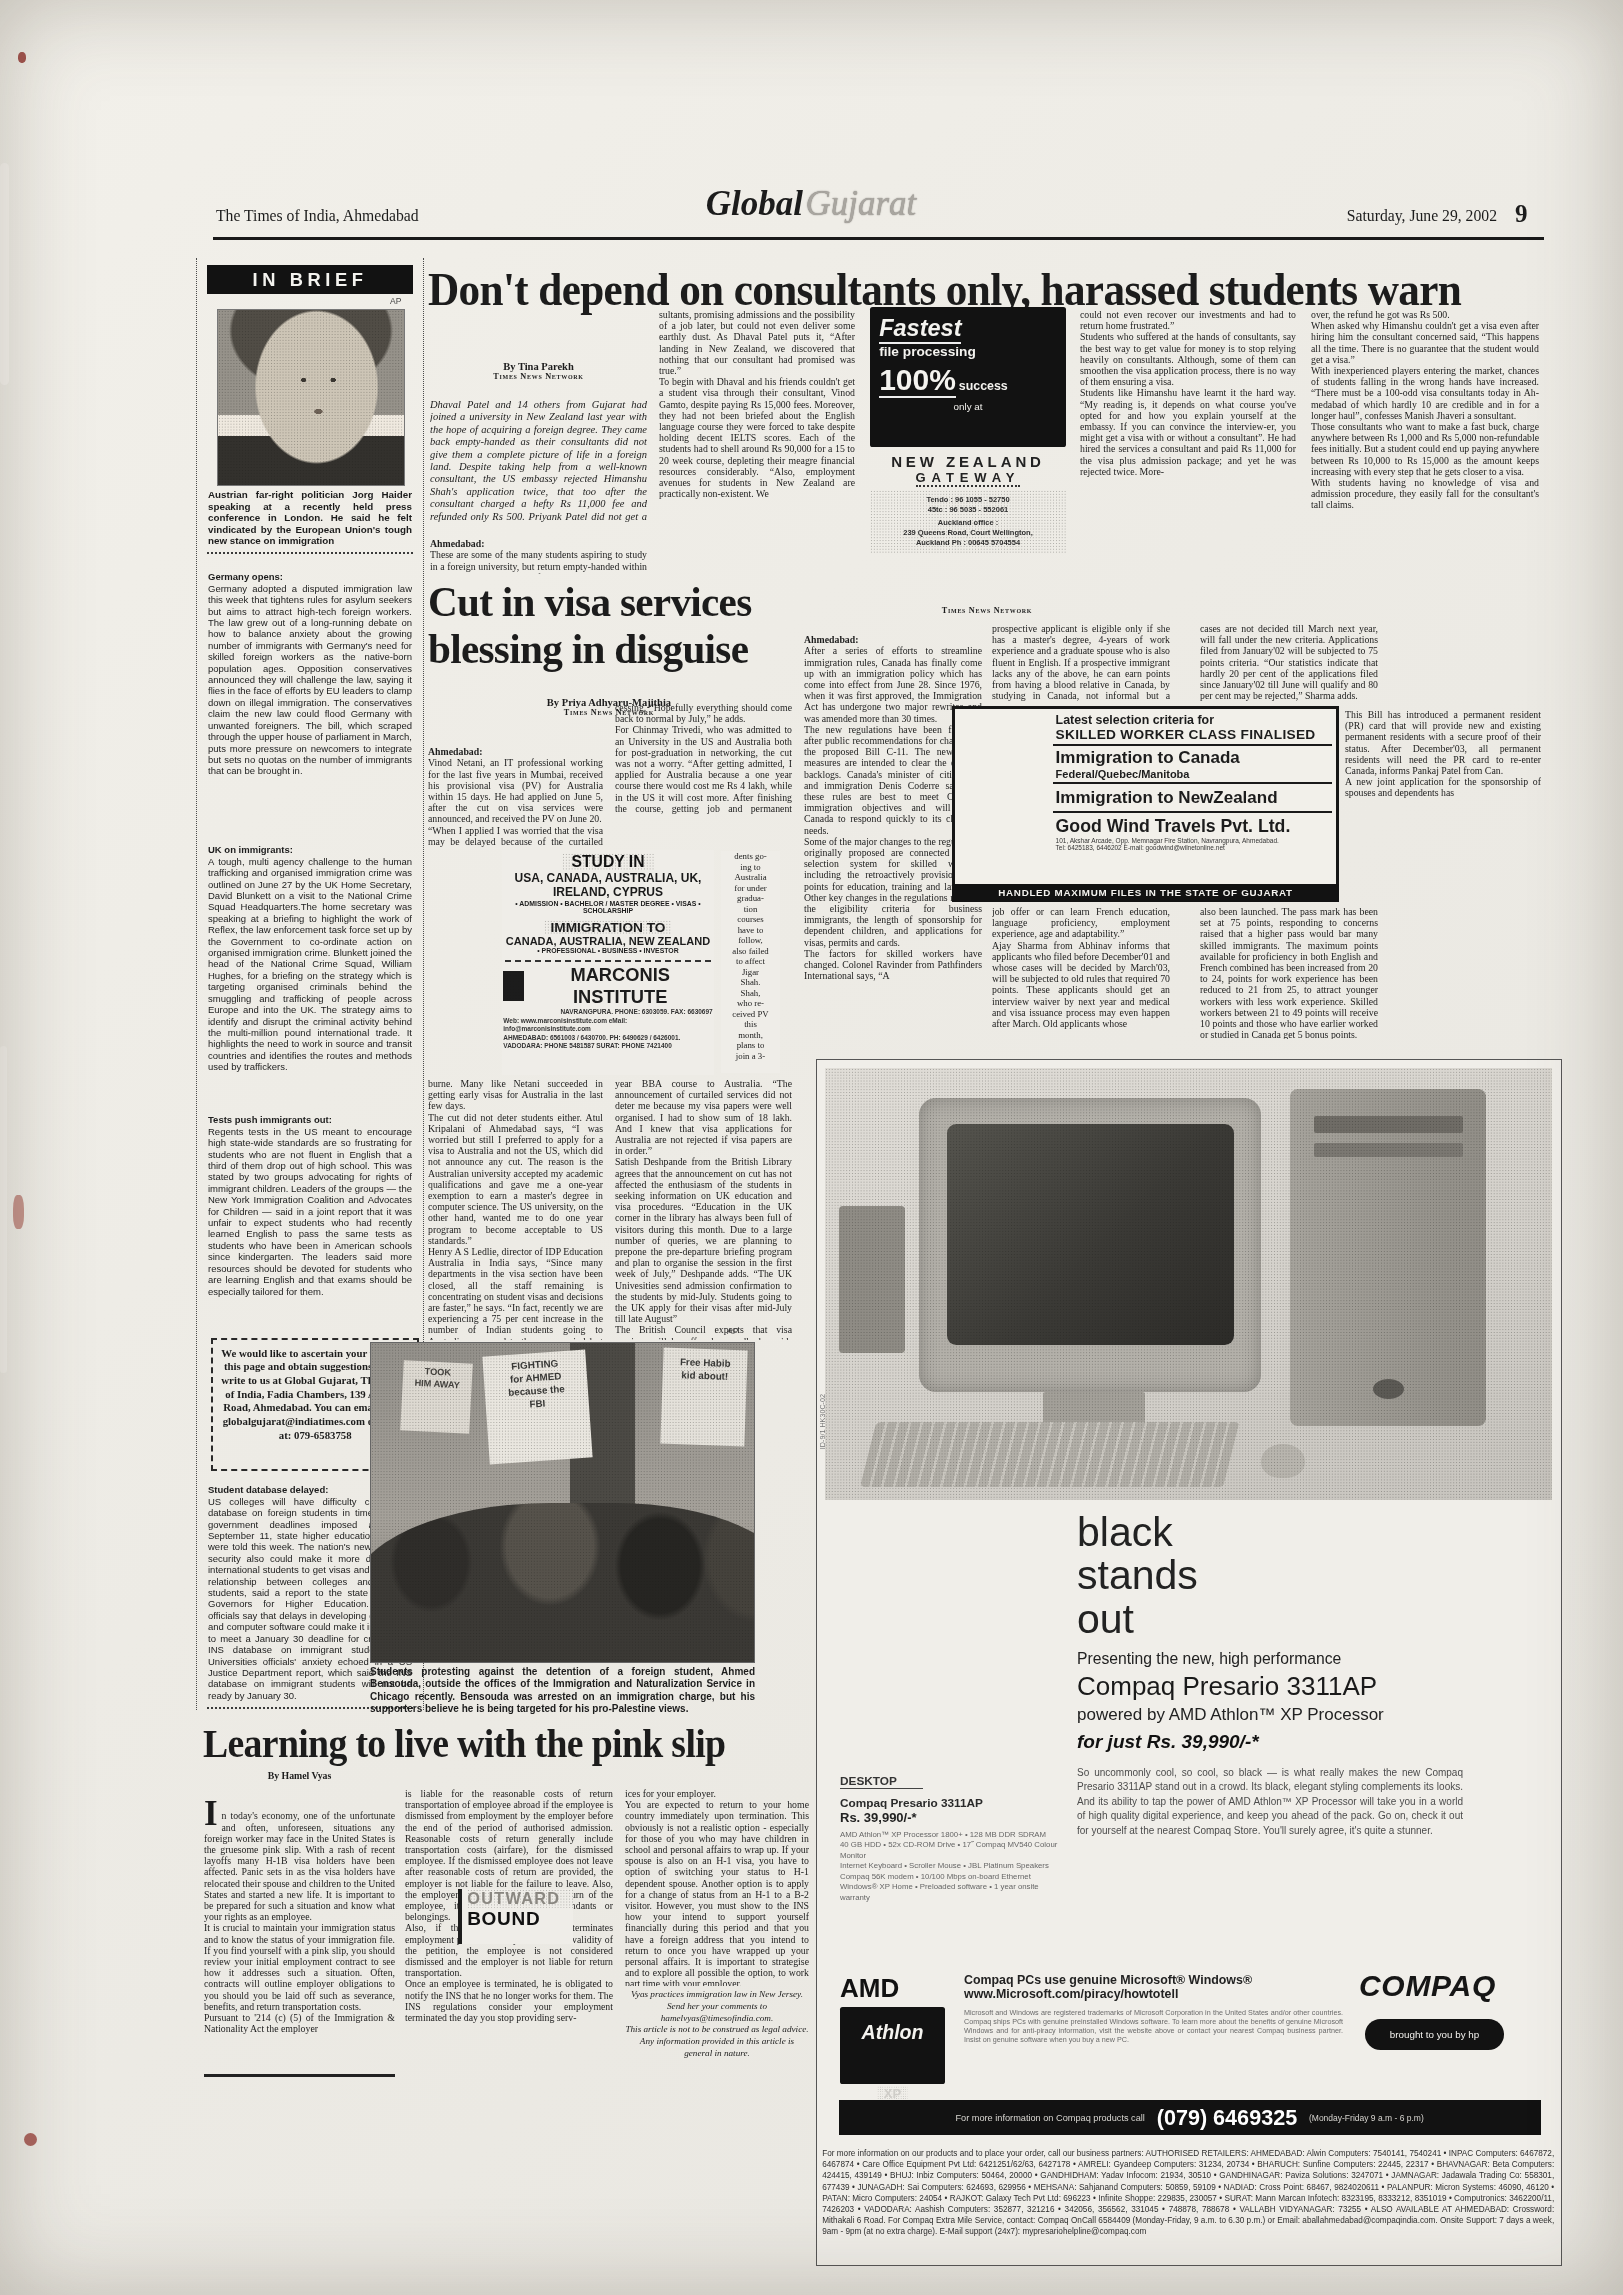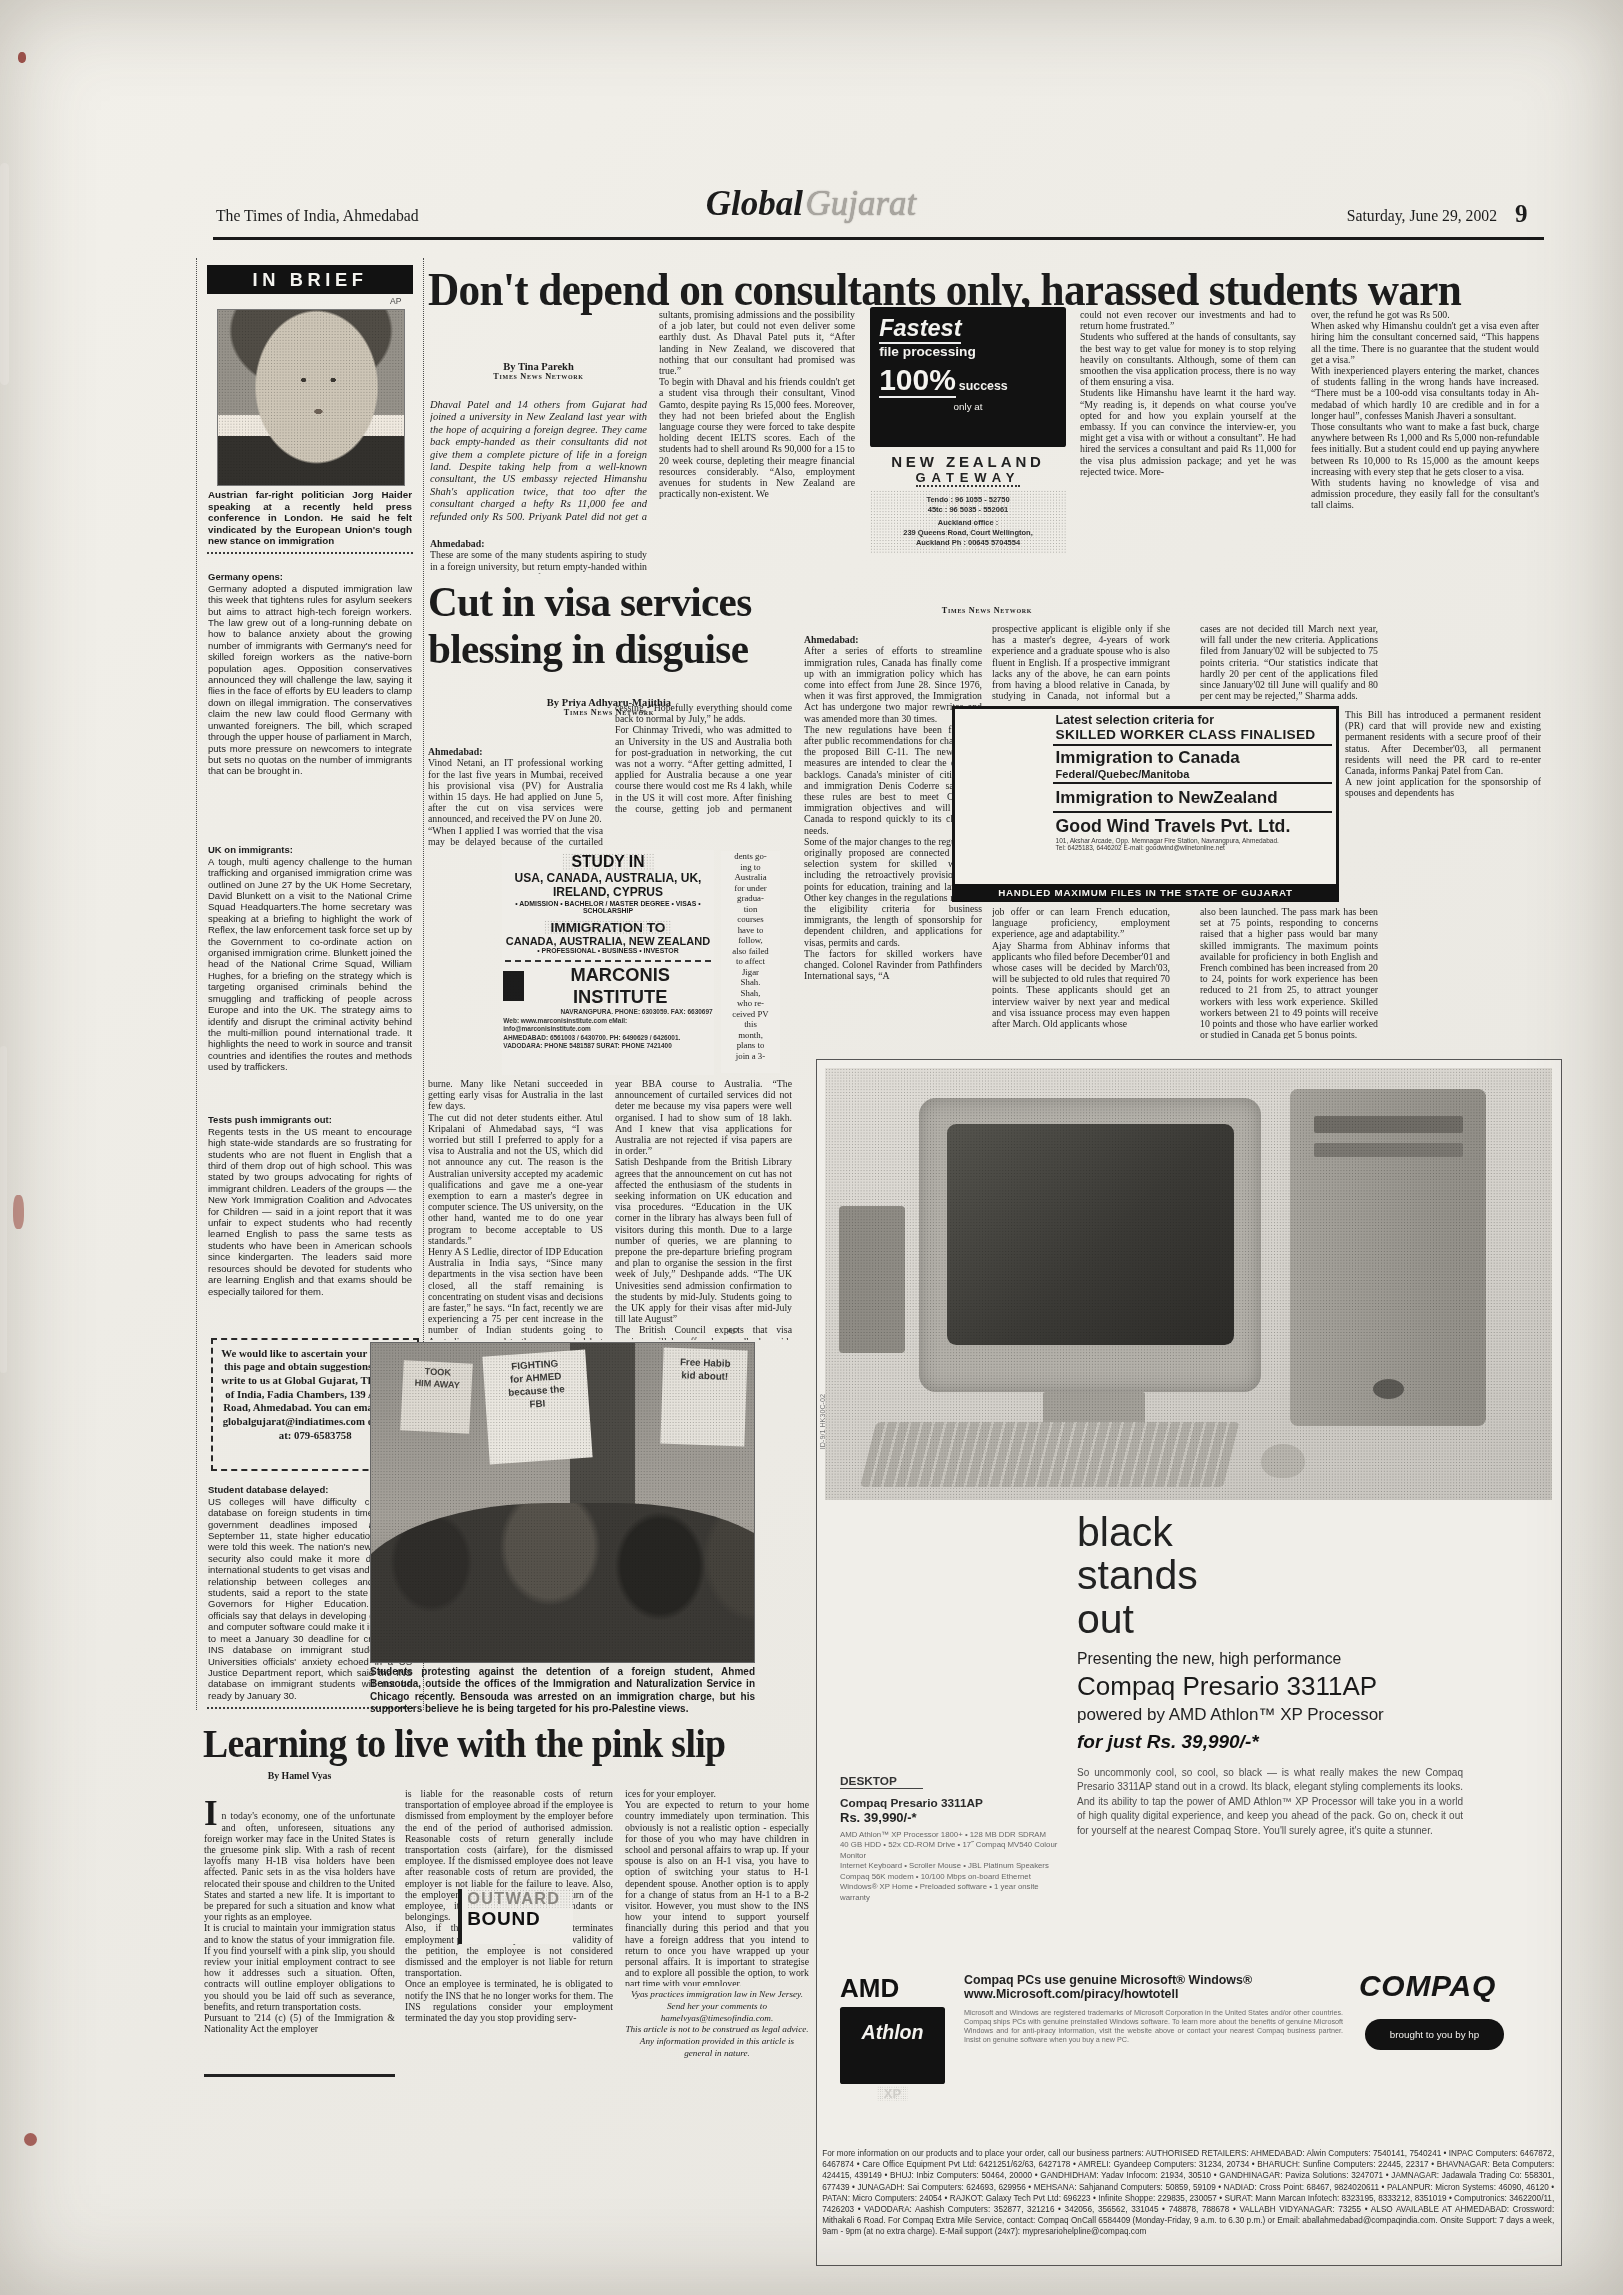--- a/index.html
+++ b/index.html
@@ -301,20 +301,25 @@
       <div class="sans b dotsfine" style="font-size:13px;color:#cfcdc8;display:inline-block;padding:0 6.5px;margin-top:42px;">XP</div>
     </div>
     <div class="sans" style="position:absolute;left:147px;top:913px;width:379px;">
       <div class="b" style="font-size:12.4px;color:#222;">Compaq PCs use genuine Microsoft® Windows®</div>
       <div class="b" style="font-size:12.4px;color:#222;">www.Microsoft.com/piracy/howtotell</div>
       <div class="just" style="font-size:7.2px;line-height:9.2px;color:#6a6a6a;margin-top:6.5px;height:76px;overflow:hidden;">Microsoft and Windows are registered trademarks of Microsoft Corporation in the United States and/or other countries. Compaq ships PCs with genuine preinstalled Windows software. To learn more about the benefits of genuine Microsoft Windows and for anti-piracy information, visit the website above or contact your nearest Compaq business partner. Insist on genuine software when you buy a new PC.</div>
     </div>
     <div class="sans b i" style="position:absolute;left:542px;top:909px;font-size:30px;letter-spacing:0.7px;color:#161616;">COMPAQ</div>
     <div class="bar sans ctr" style="position:absolute;left:548px;top:959px;width:139px;height:31px;line-height:31px;border-radius:15.7px;font-size:9.8px;">brought to you by hp</div>
 
+    <div class="bar dots" style="position:absolute;left:21.6px;top:1040px;width:702px;height:35px;display:flex;align-items:center;justify-content:center;gap:11.8px;">
+      <span class="sans" style="font-size:9.2px;color:#d8d6d1;">For more information on Compaq products call</span>
+      <span class="sans b" style="font-size:21.6px;color:#fff;">(079) 6469325</span>
+      <span class="sans" style="font-size:8.5px;color:#d8d6d1;">(Monday-Friday 9 a.m - 6 p.m)</span>
+    </div>
 
     <div class="sans just" style="position:absolute;left:5.2px;top:1088px;width:732px;height:112px;font-size:8.2px;line-height:11.2px;color:#2e2e2e;overflow:hidden;">For more information on our products and to place your order, call our business partners: AUTHORISED RETAILERS: AHMEDABAD: Alwin Computers: 7540141, 7540241 • INPAC Computers: 6467872, 6467874 • Care Office Equipment Pvt Ltd: 6421251/62/63, 6427178 • AMRELI: Gyandeep Computers: 31234, 20734 • BHARUCH: Sunfine Computers: 22445, 22317 • BHAVNAGAR: Beta Computers: 424415, 439149 • BHUJ: Inbiz Computers: 50464, 20000 • GANDHIDHAM: Yadav Infocom: 21934, 30510 • GANDHINAGAR: Paviza Solutions: 3247071 • JAMNAGAR: Jadawala Trading Co: 558301, 677439 • JUNAGADH: Sai Computers: 624693, 629956 • MEHSANA: Sahjanand Computers: 50859, 59109 • NADIAD: Cross Point: 68467, 9824020611 • PALANPUR: Micron Systems: 46090, 46120 • PATAN: Micro Computers: 24054 • RAJKOT: Galaxy Tech Pvt Ltd: 696223 • Infinite Shoppe: 229835, 230057 • SURAT: Mann Marcan Infotech: 8323195, 8333212, 8351019 • Computronics: 3462200/11, 7426203 • VADODARA: Aashish Computers: 352877, 321216 • 342056, 356562, 331045 • 748878, 788678 • VALLABH VIDYANAGAR: 73255 • ALSO AVAILABLE AT AHMEDABAD: Crossword: Mithakali 6 Road. For Compaq Extra Mile Service, contact: Compaq OnCall 6584409 (Monday-Friday, 9 a.m. to 6.30 p.m.) or Email: aballahmedabad@compaqindia.com. Onsite Support: 7 days a week, 9am - 9pm (at no extra charge). E-Mail support (24x7): mypresariohelpline@compaq.com</div>
   </div>
 
   <div class="abs" style="left:18.3px;top:52px;width:7.8px;height:10.5px;background:#8f2b25;border-radius:45%;opacity:.8;"></div>
   <div class="abs" style="left:13px;top:1195px;width:10.5px;height:34px;background:#9a3a30;border-radius:40%;opacity:.5;"></div>
   <div class="abs" style="left:23.5px;top:2133px;width:13px;height:13px;background:#8f2b25;border-radius:50%;opacity:.7;"></div>
   <div class="abs" style="left:0;top:163px;width:9.2px;height:222px;background:#f8f6f2;border-radius:5.2px;"></div>
   <div class="abs" style="left:0;top:1046px;width:6.5px;height:327px;background:#f5f3ee;border-radius:5.2px;"></div>
   <div class="abs vign" style="inset:0;"></div>

